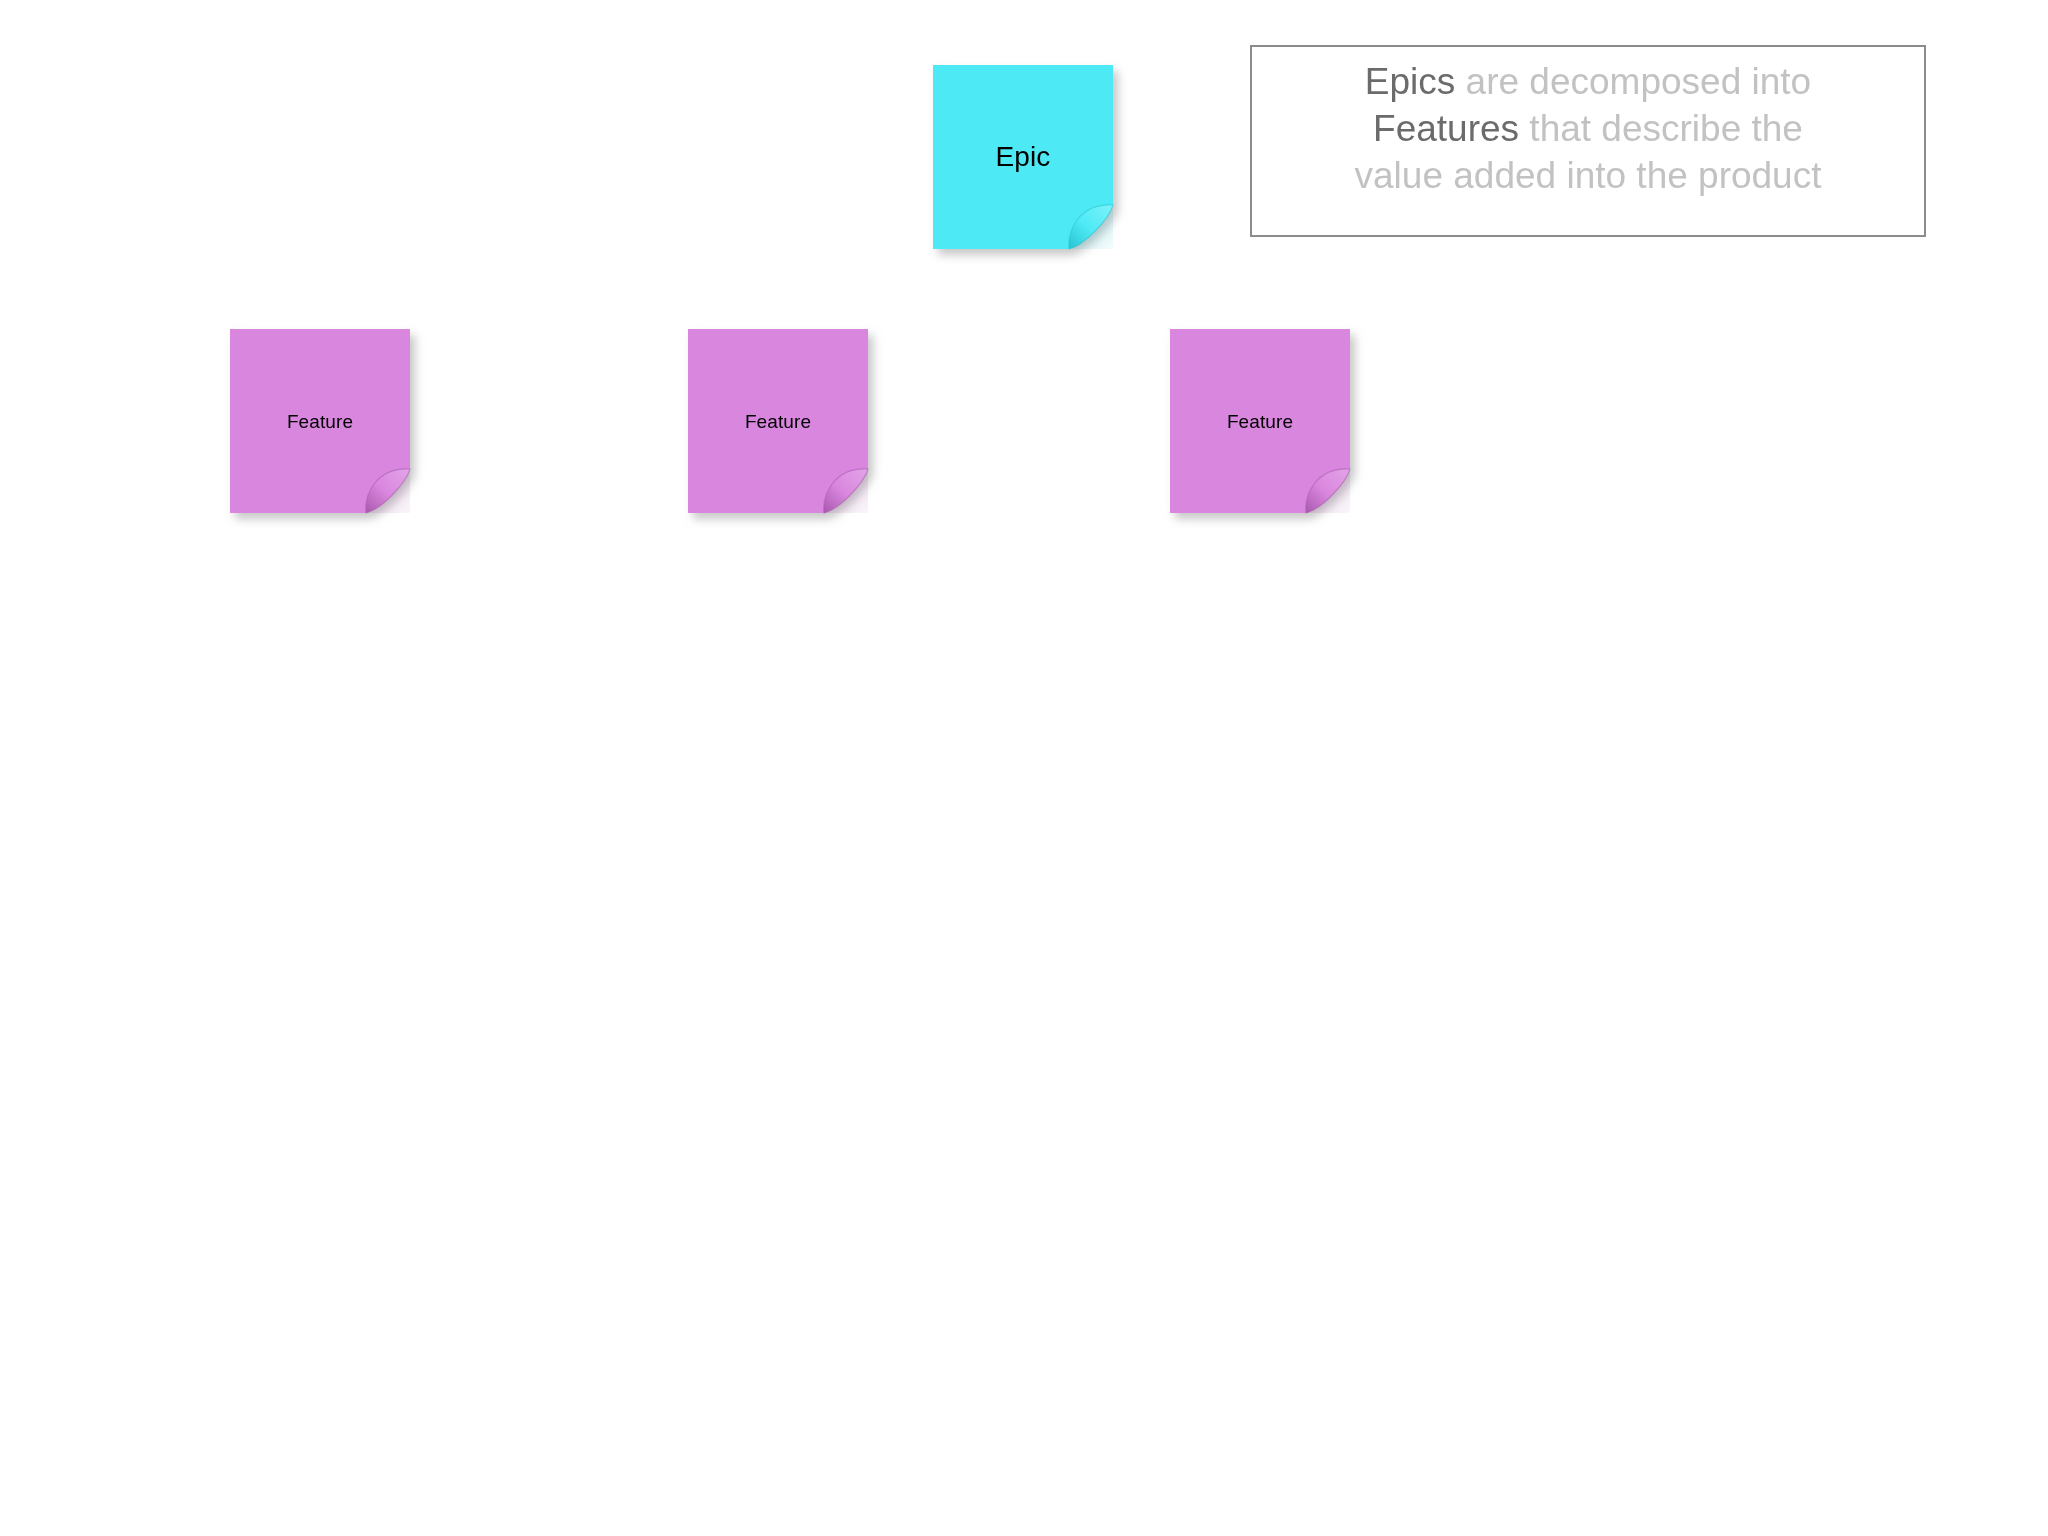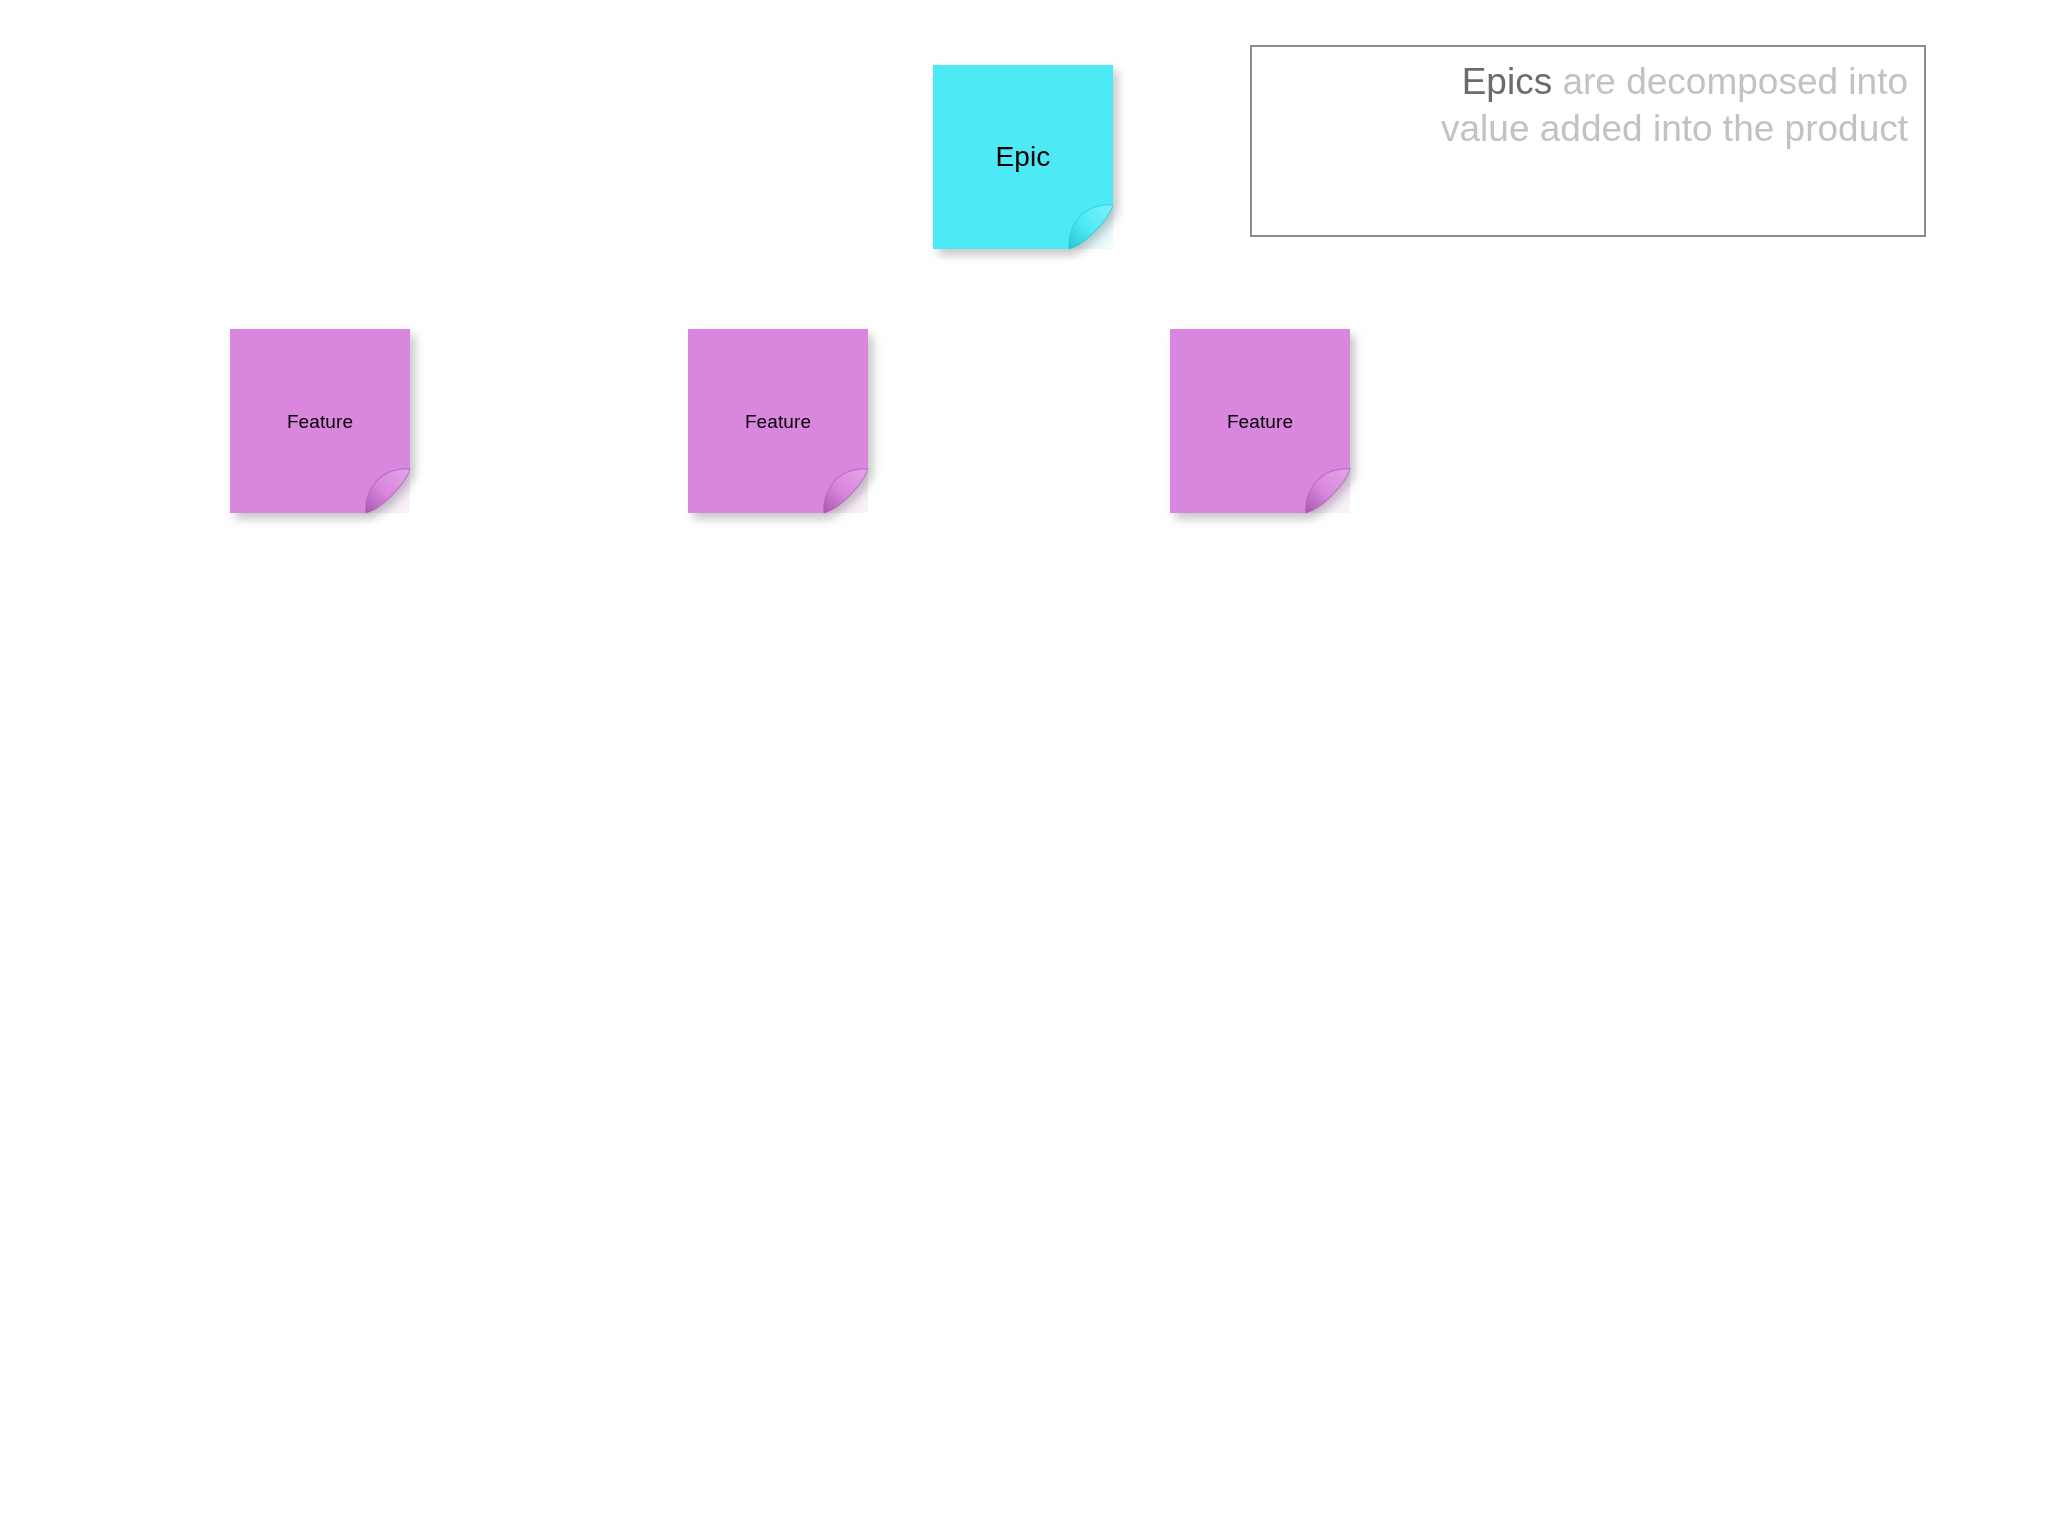--- a/index.html
+++ b/index.html
@@ -49,21 +49,21 @@
   }
   .sticky.epic .note-label { font-size: 28px; }
 
   
   .callout {
     position: absolute;
     box-sizing: border-box;
     border: 2px solid #8c8c8c;
     background: #ffffff;
     padding: 12px 16px 14px 16px;
-    text-align: right;
+    text-align: center;
   }
   .callout-text {
     font-size: 37px;
     line-height: 1.27;
     color: #c2c2c2;
     font-weight: 400;
   }
   .callout-text .strong {
     color: #6b6b6b;
   }
@@ -160,17 +160,18 @@
           <path fill="url(#sdn3)" opacity="0.35" d="M136,184 C150,178 174,156 180,140 L180,184 Z"></path>
           <path fill="url(#cun3)" stroke="#a759ad" stroke-width="1.1" stroke-opacity="0.55" d="M136,184 C134,166 146,138 180,140 C176,154 152,180 136,184 Z"></path>
         </svg>
         <div class="note-label" style="color: rgb(0, 0, 0);">Feature</div>
       </div>
     </div>
 
   <div class="callout" id="callout" style="left: 1250px; top: 45px; width: 676px; height: 192px; border-color: rgb(140, 140, 140);">
     <div class="callout-text" id="callout-text" style="color: rgb(194, 194, 194);">
         <div><span class="strong" style="color: rgb(107, 107, 107);">Epics</span><span> are decomposed into</span></div>
+        <div><span class="strong" style="color: rgb(107, 107, 107);">Features</span><span> that describe the</span></div>
         <div><span>value added into the product</span></div>
       </div>
   </div>
 
 </div>
 
 </body></html>

